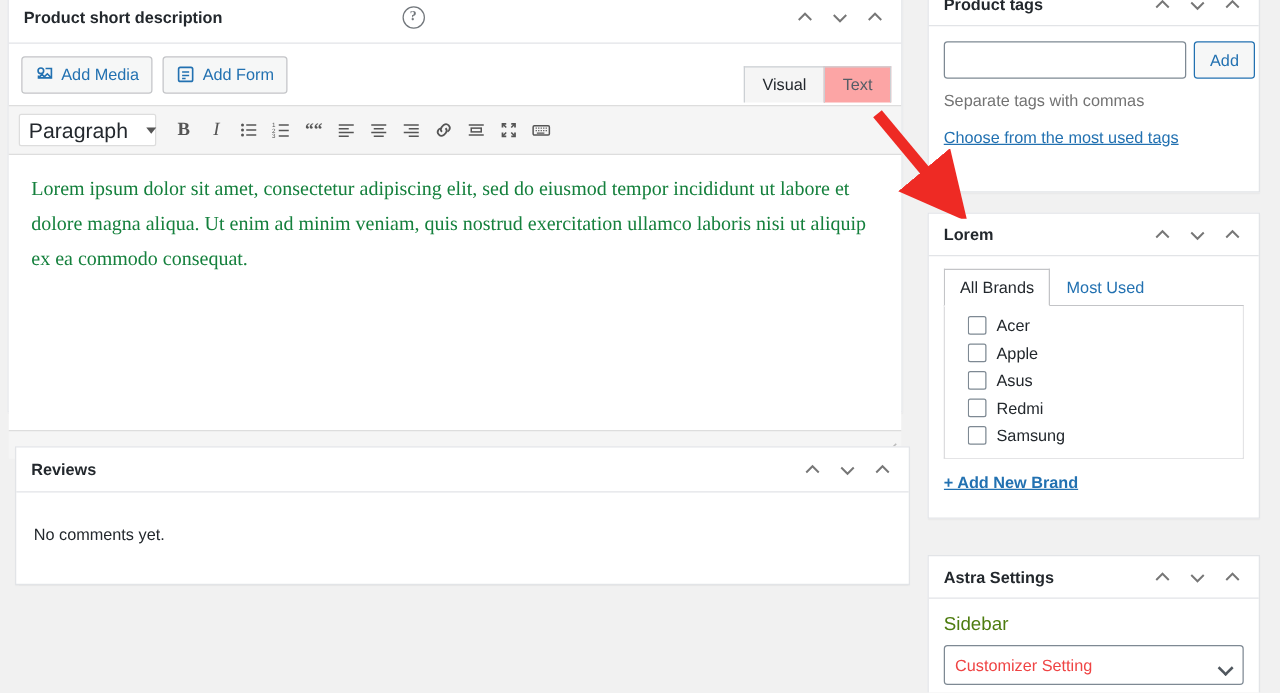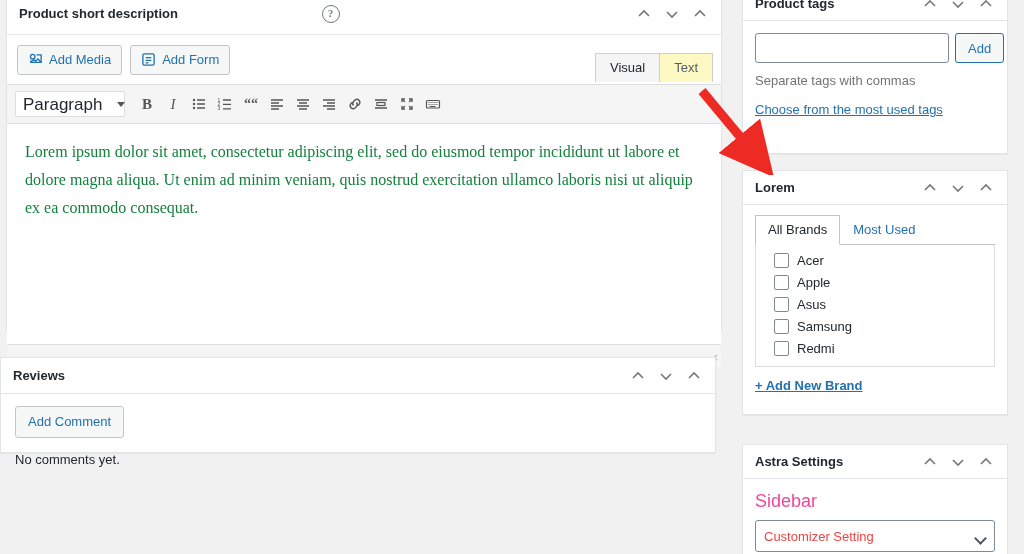--- a/index.html
+++ b/index.html
@@ -114,21 +114,21 @@
   .btn .gl { font-size: 14px; line-height: 1; }
 
   .tabs {
     position: absolute;
     right: 8px;
     bottom: -1px;
     display: flex;
   }
   .tab {
     border: 1px solid #ccd0d4;
-    background: #fef9c3;
+    background: #fca5a5;
     color: #555d66;
     padding: 6px 14px 7px;
     font-size: 13px;
     cursor: pointer;
     margin-left: -1px;
     border-bottom: none;
   }
   .tab.active {
     background: #f5f5f5;
     color: #23282d;
@@ -206,24 +206,24 @@
   .resize-grip {
     position: absolute;
     right: 2px; bottom: 2px;
     width: 14px; height: 14px;
     color: #999;
     cursor: nwse-resize;
   }
 
   #reviews-panel {
     position: absolute;
-    left: 0;
+    left: 12px;
     top: 357px;
     width: 716px;
-    height: 96px;
+    height: 111px;
   }
   #reviews-panel .panel-head { height: 36px; }
   .reviews-body { padding: 12px 14px 12px 14px; }
   .no-comments {
     margin-top: 14px;
     font-size: 13px;
     color: #23282d;
   }
 
   
@@ -340,22 +340,22 @@
   #astra-panel {
     position: absolute;
     left: 742px;
     top: 444px;
     width: 266px;
     height: 120px;
   }
   #astra-panel .panel-head { height: 34px; }
   .astra-body { padding: 12px; }
   .field-label {
-    font-size: 18px;
-    color: #ec4899;
+    font-size: 15px;
+    color: #4d7c0f;
     margin-bottom: 8px;
   }
   .wide-select {
     width: 100%;
     height: 32px;
     appearance: none;
     -webkit-appearance: none;
     background: #fff;
     border: 1px solid #7e8993;
     border-radius: 3px;
@@ -548,23 +548,20 @@
             </svg>
         </span>
         <span class="chev">
           <svg width="14" height="14" viewBox="0 0 14 14">
               <path d="M2 9 L7 4 L12 9" fill="none" stroke="#777" stroke-width="1.6"></path>
             </svg>
         </span>
       </span>
     </div>
     <div class="reviews-body">
-      <button class="btn" style="padding:6px 12px;">
-        <span>Add Comment</span>
-      </button>
       <div class="no-comments">No comments yet.</div>
     </div>
   </div>
 
   <div class="panel" id="tags-panel">
     <div class="panel-head">
       <span class="panel-title">Product tags</span>
       <span class="head-ctrls">
         <span class="chev">
           <svg width="16" height="16" viewBox="0 0 16 16">
@@ -629,25 +626,25 @@
         <div class="chk-row">
           <span class="chk"></span>
           <span class="chk-label">Apple</span>
         </div>
         <div class="chk-row">
           <span class="chk"></span>
           <span class="chk-label">Asus</span>
         </div>
         <div class="chk-row">
           <span class="chk"></span>
-          <span class="chk-label">Samsung</span>
+          <span class="chk-label">Redmi</span>
         </div>
         <div class="chk-row">
           <span class="chk"></span>
-          <span class="chk-label">Redmi</span>
+          <span class="chk-label">Samsung</span>
         </div>
       </div>
       <span class="add-new">+ Add New Brand</span>
     </div>
   </div>
 
   <div class="panel" id="astra-panel">
     <div class="panel-head">
       <span class="panel-title">Astra Settings</span>
       <span class="head-ctrls">

